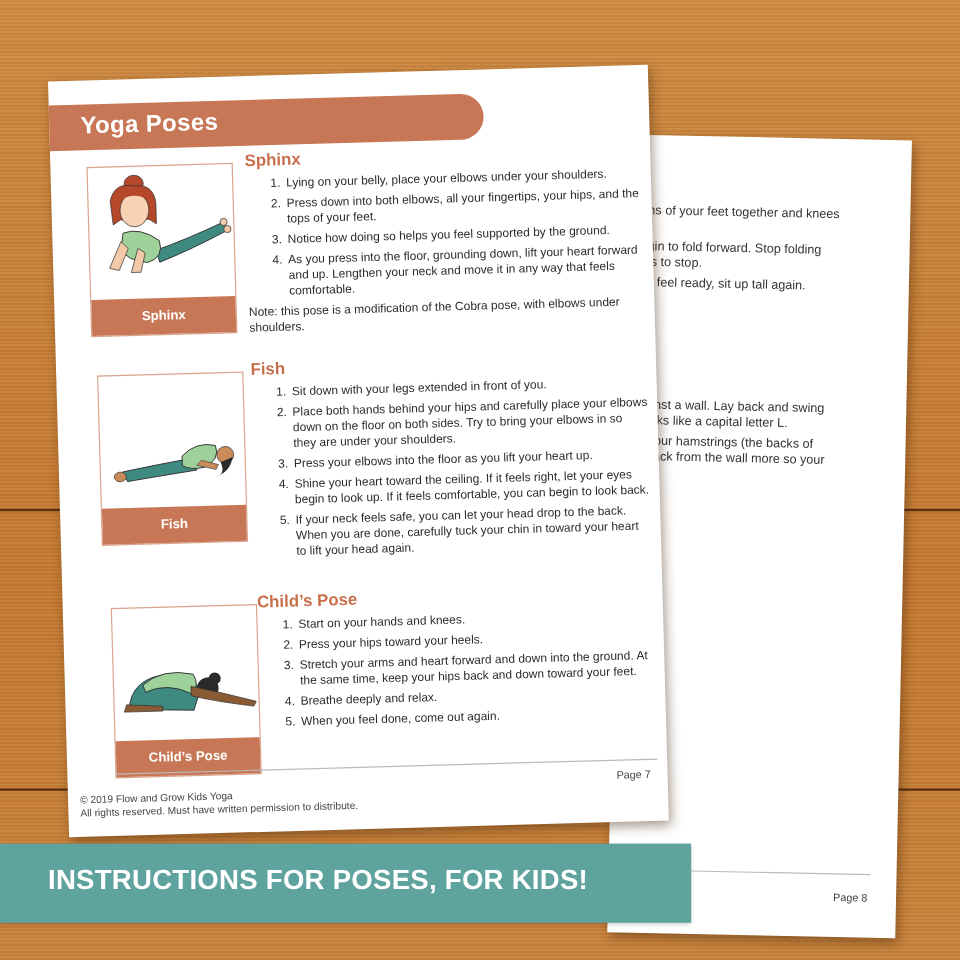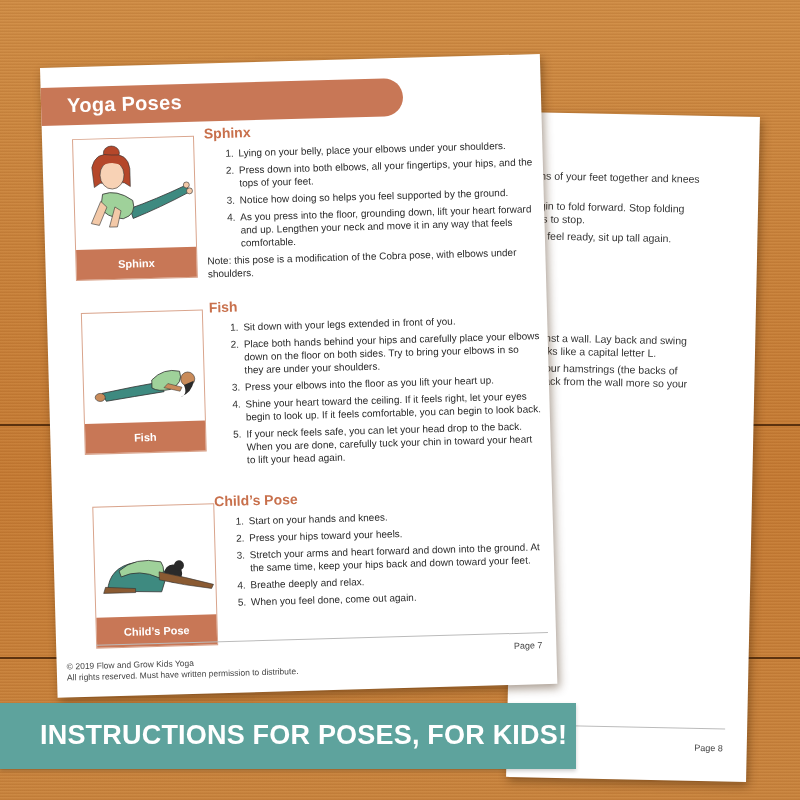--- a/index.html
+++ b/index.html
@@ -49,21 +49,21 @@
 
     .footer-line-front { position: absolute; left: 40px; right: 8px; top: 578px; border-top: 1px solid #bbb; }
     .page-num-front { position: absolute; right: 14px; top: 586px; font-size: 9px; color: #444; }
     .copyright { position: absolute; left: 10px; top: 594px; font-size: 8.5px; color: #444; line-height: 11px; }
 
     .teal-banner {
       position: absolute; left: 0; top: 703px; width: 576px; height: 66px; background: #5ea39d;
       box-shadow: 0 2px 4px rgba(0,0,0,0.2);
     }
     .teal-text {
-      position: absolute; left: 40px; top: 17px; color: #fff; font-size: 27px; font-weight: bold;
+      position: absolute; left: 40px; top: 17px; color: #fff; font-size: 23px; font-weight: bold;
       letter-spacing: 0.2px; font-family: "Liberation Sans", sans-serif;
     }
   </style>
 </head>
 <body>
 
 <div class="plank-line" style="top:424px;"></div>
 <div class="plank-line" style="top:657px;"></div>
 
 <div class="page page-back">

